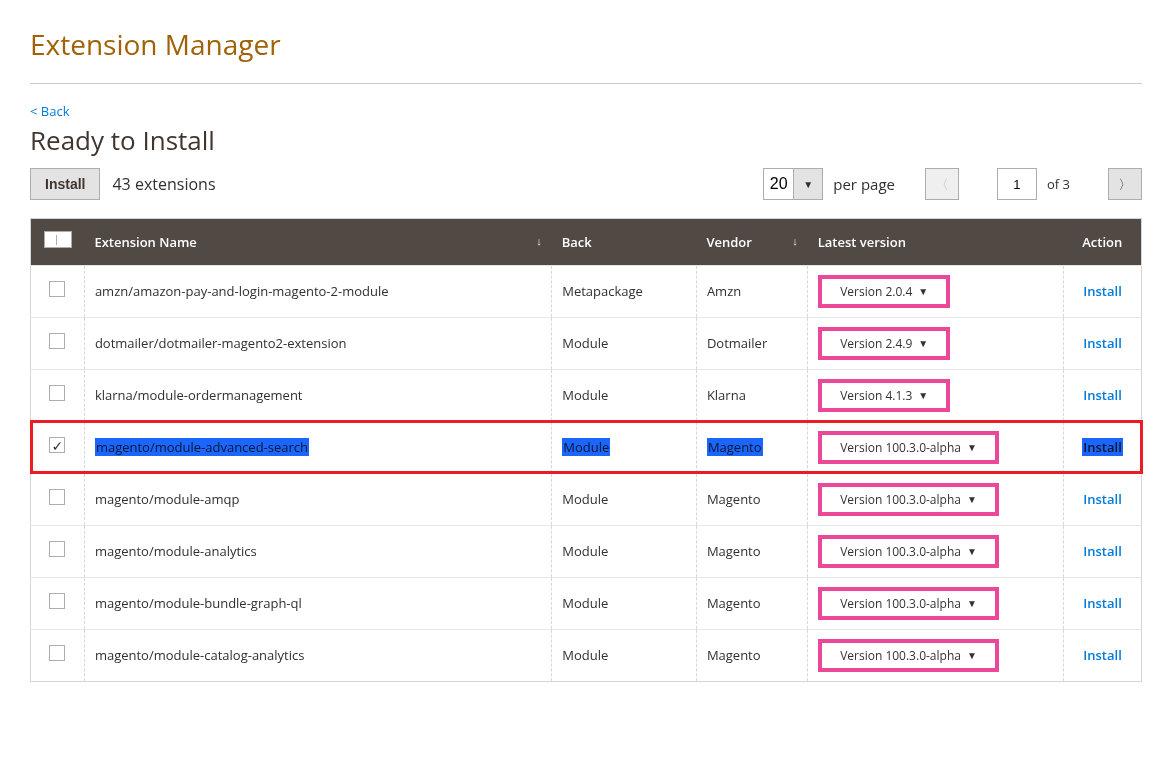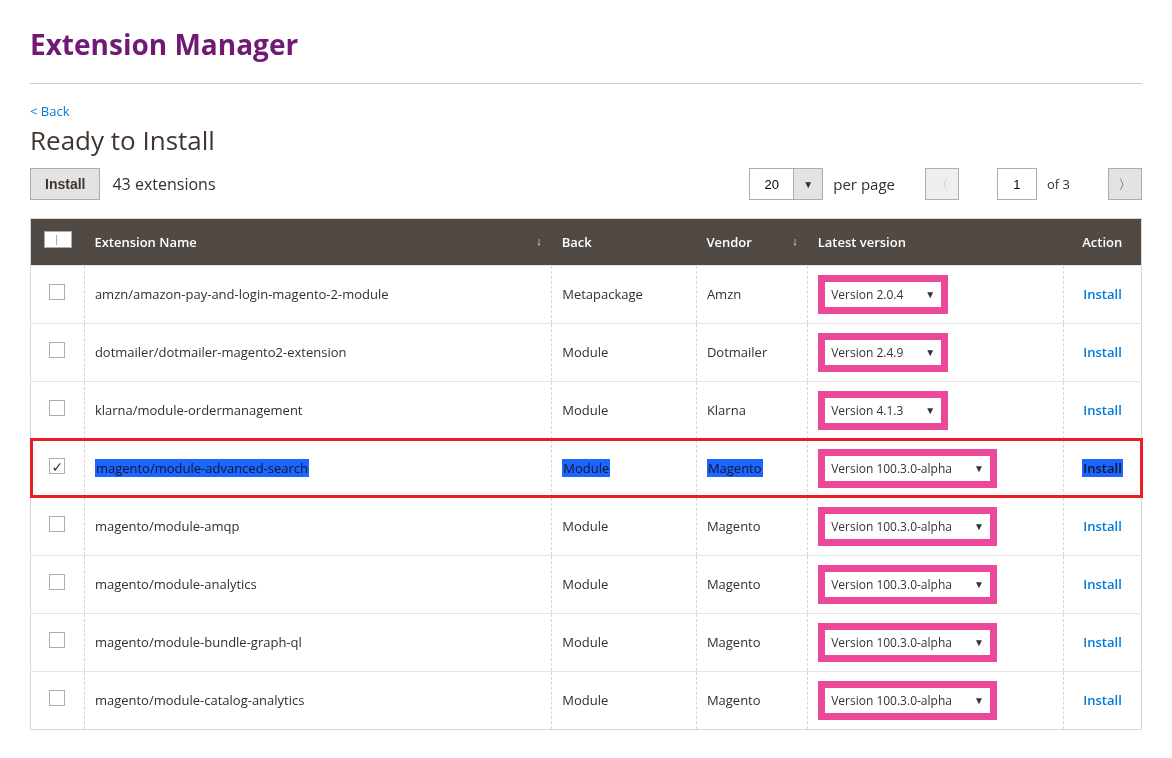--- a/index.html
+++ b/index.html
@@ -6,22 +6,22 @@
   body {
     margin: 0;
     font-family: 'Open Sans', 'Helvetica Neue', Arial, sans-serif;
     font-size: 13px;
     color: #303030;
     background: #fff;
     padding: 0 30px 0 30px;
   }
   .page-title {
     font-size: 28px;
-    font-weight: 700;
-    color: #701a75;
+    font-weight: 400;
+    color: #a16207;
     margin: 25px 0 20px 0;
   }
   hr.rule {
     border: none;
     border-top: 1px solid #ccc;
     margin: 0 0 18px 0;
   }
   .back-link {
     color: #007bdb;
     text-decoration: none;
@@ -47,22 +47,22 @@
     color: #41362f;
     font-weight: 600;
     font-size: 14px;
     padding: 7px 14px;
     cursor: pointer;
   }
   .ext-count { font-size: 16px; color: #303030; }
   .toolbar-right { display: flex; align-items: center; gap: 10px; }
   .page-size-group { display: flex; align-items: center; }
   .page-size-input {
-    width: 44px; height: 32px; text-align: center;
-    border: 1px solid #adadad; border-right: none; font-size: 13px;
+    width: 30px; height: 32px; text-align: center;
+    border: 1px solid #adadad; border-right: none; font-size: 16px;
   }
   .page-size-dd {
     width: 30px; height: 32px; background: #e3e3e3;
     border: 1px solid #adadad; display:flex; align-items:center; justify-content:center;
     cursor: pointer; font-size: 10px;
   }
   .per-page-label { font-size: 15px; margin: 0 20px 0 0; }
   .pager-btn {
     width: 34px; height: 32px; background: #e3e3e3; border: 1px solid #adadad;
     display:flex; align-items:center; justify-content:center; cursor:pointer;
@@ -110,22 +110,22 @@
     content: "✓"; position:absolute; top:-2px; left:1px; font-size:14px; color:#303030;
   }
   .head-check {
     display:inline-flex; align-items:center; background:#fff; border:1px solid #adadad;
     padding: 1px 2px; cursor:pointer;
   }
   .head-check .hc-box { width:10px; height:10px; border-right:1px solid #adadad; padding-right:2px;}
   .head-check .hc-dd { font-size:9px; padding-left:3px; }
   .sort-icon { float:right; font-size:11px; opacity:0.85; }
   .version-select {
-    display:inline-flex; align-items:center; border:7px solid #ec4899; background:#fff;
-    padding: 4px 6px; font-size: 12px; cursor:pointer; color:#333;gap:16px;
+    display:inline-flex; align-items:center; border:4px solid #ec4899; background:#fff;
+    padding: 4px 18px; font-size: 12px; cursor:pointer; color:#333;
   }
   .version-select .caret { margin-left:6px; font-size:10px; }
   .install-link { color:#007bdb; font-weight:600; cursor:pointer; }
   tr.highlighted { outline: 3px solid #ec1c24; outline-offset: -2px; }
   tr.highlighted td { background: #fff; }
   .sel { background:#1a66ff; color:#0f172a; padding:0 1px; }
   .gap { display:inline-block; width:18px; }
 </style>
 </head>
 <body>

